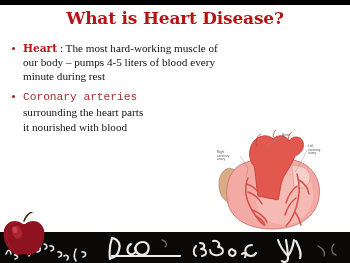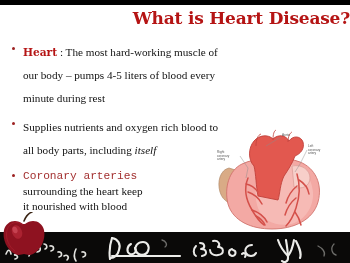--- a/index.html
+++ b/index.html
@@ -13,35 +13,35 @@
   .slide{
     position:absolute;left:0;top:0;width:350px;height:263px;
     background:#ffffff;overflow:hidden;
   }
   .topbar{
     position:absolute;left:0;top:0;width:350px;height:5px;
     background:#000000;
   }
   .title{
     position:absolute;left:0;top:8px;width:350px;
-    text-align:right;
+    text-align:center;
     font-family:"DejaVu Serif",serif;
     font-weight:bold;
     font-size:17px;
     letter-spacing:-0.2px;
     color:#b51414;
   }
   .body-col{
     position:absolute;left:10px;top:41px;width:216px;
   }
   .bullet{
     position:relative;
     padding-left:13px;
     font-size:11.2px;
-    line-height:23px;
+    line-height:14px;
     color:#111111;
     margin-bottom:6px;
   }
   .bullet .dot{
     position:absolute;left:2px;top:5.5px;
     width:3px;height:3px;
     background:#9d2222;
     border-radius:50%;
   }
   .bullet.b3{
@@ -101,29 +101,25 @@
 
   <div class="title">What is Heart Disease?</div>
 
   <div class="body-col">
 
     <div class="bullet">
       <span class="dot"></span>
       <span class="kw">Heart</span><span> : The most hard-working muscle of our body – pumps 4-5 liters of blood every minute during rest</span>
     </div>
 
-    <div class="bullet">
-      <span class="dot"></span>
-      <span>Supplies nutrients and oxygen rich blood to all body parts, including </span><span class="ital">itself</span>
-    </div>
 
     <div class="bullet b3">
       <span class="dot"></span>
       <span class="kw2">Coronary arteries</span>
-      <span>surrounding the heart keep it nourished with blood</span>
+      <span>surrounding the heart parts it nourished with blood</span>
     </div>
 
   </div>
 
   <div class="figure">
     <svg width="154" height="108" viewBox="0 0 154 108" xmlns="http://www.w3.org/2000/svg">
 
       <path d="M33 42 C24 44 21 56 24 66 C27 76 36 80 46 78 L52 48 Z" fill="#d9ab86" stroke="#b08a68" stroke-width="0.7"></path>
 
       <path d="M46 38 C33 44 28 62 32 78 C37 95 55 103 76 103

